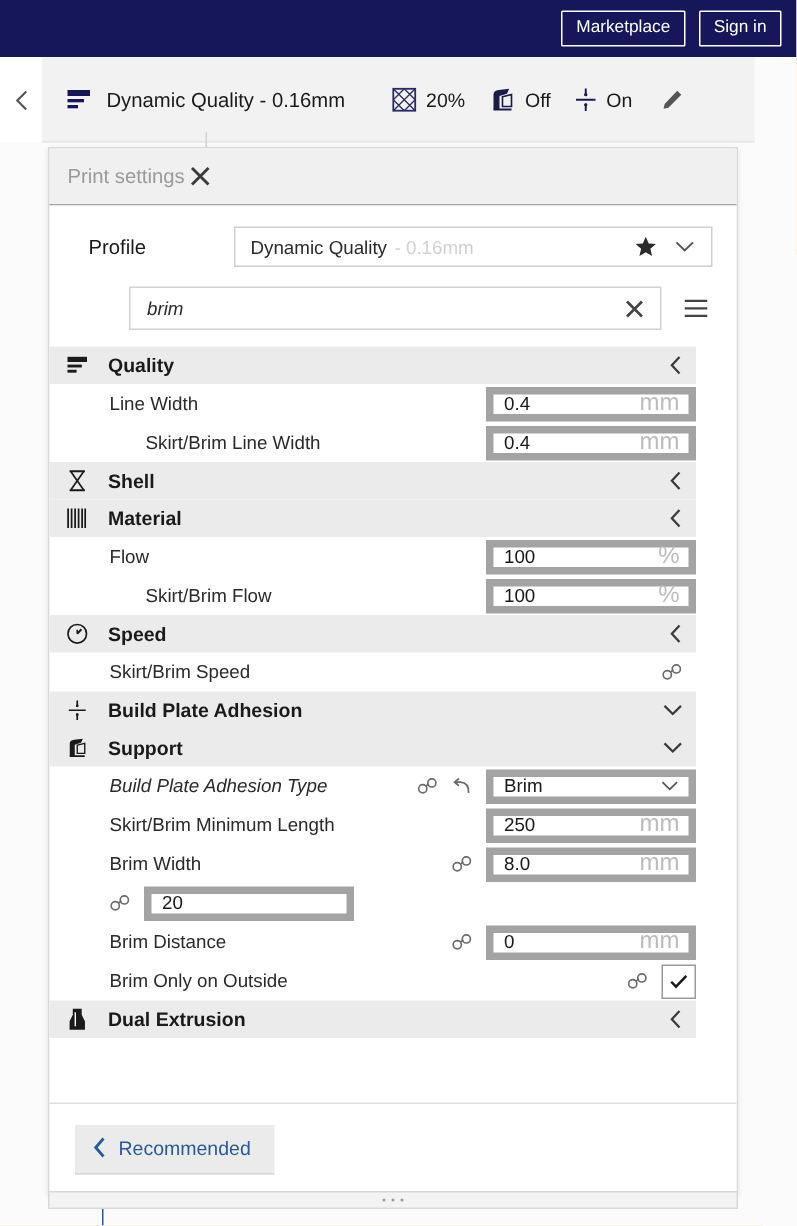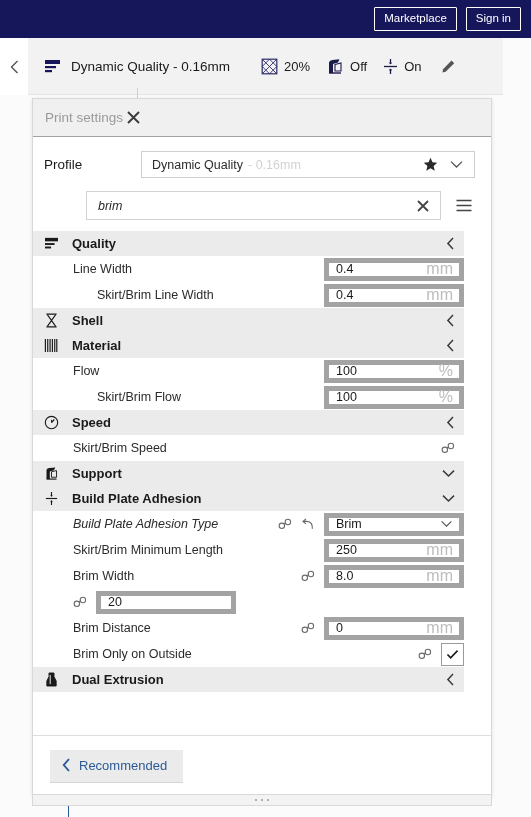--- a/index.html
+++ b/index.html
@@ -57,21 +57,21 @@
     height:38px; background:#f0f0f0; border-bottom:1px solid #a3a3a3;
     display:flex; align-items:center; justify-content:flex-start;
     padding:0 14px 0 12px; flex:0 0 auto;
   }
   .panel-title { font-size:13.5px; color:#9a9a9a; }
   .panel-close { cursor:pointer; display:flex; padding:3px; }
 
   .panel-body { flex:1 1 auto; display:flex; flex-direction:column; background:#fff; min-height:0; }
 
   
-  .profile-row { display:flex; align-items:center; padding:14px 16px 0 11px; }
+  .profile-row { display:flex; align-items:center; padding:14px 16px 0 26px; }
   .profile-label { font-size:13.5px; color:#1a1a1a; width:97px; flex:0 0 auto; }
   .profile-box {
     flex:1 1 auto; height:27px; border:1px solid #cfcfcf; background:#fff;
     display:flex; align-items:center; padding:0 8px 0 10px; cursor:pointer;
   }
   .profile-name { font-size:12.5px; color:#2b2b2b; }
   .profile-sub { font-size:12.5px; color:#d2d2d2; margin-left:5px; }
   .profile-spacer { flex:1 1 auto; }
   .profile-star { display:flex; cursor:pointer; padding:2px 5px; }
   .profile-chev { display:flex; cursor:pointer; padding:2px 3px 2px 7px; }
@@ -362,43 +362,43 @@
                   <svg width="14" height="12" viewBox="0 0 16 13">
                     <circle cx="4.4" cy="8.6" r="3.1" fill="none" stroke="#6b6b6b" stroke-width="1.25"></circle>
                     <circle cx="11.3" cy="4.2" r="3.1" fill="none" stroke="#6b6b6b" stroke-width="1.25"></circle>
                     <path d="M6.6 6.6 L9.1 5.0" stroke="#6b6b6b" stroke-width="1.25"></path>
                   </svg>
                 </span>
               </span>
             </div>
             <div class="cat">
               <span class="cat-icon">
-                <svg width="15" height="15" viewBox="0 0 18 17">
-                  <path d="M3 15 L3 5 Q3 2.5 6.5 2 L13.5 1.2 L12 4.5 L7 6 L7 15 Z" fill="#1a1a1a"></path>
-                  <path d="M3 15.2 L15 15.2" stroke="#1a1a1a" stroke-width="1.4"></path>
-                  <path d="M9 6.4 L15 5 L15 13 L9 13 Z" fill="none" stroke="#1a1a1a" stroke-width="1.1"></path>
-                </svg>
-              </span>
-              <span class="cat-label">Support</span>
-              <span class="cat-arrow">
-                <svg width="13" height="9" viewBox="0 0 13 9">
-                  <path d="M1 1.6 L6.5 7 L12 1.6" fill="none" stroke="#3b3b3b" stroke-width="1.5"></path>
-                </svg>
-              </span>
-            </div>
-            <div class="cat">
-              <span class="cat-icon">
                 <svg width="13" height="15" viewBox="0 0 15 17">
                   <path d="M7.5 1 L7.5 6 M7.5 11 L7.5 16" stroke="#1a1a1a" stroke-width="1.3"></path>
                   <path d="M1 8.5 L14 8.5" stroke="#1a1a1a" stroke-width="1.3"></path>
                   <circle cx="7.5" cy="5.1" r="1.05" fill="#1a1a1a"></circle>
                   <circle cx="7.5" cy="11.9" r="1.05" fill="#1a1a1a"></circle>
                 </svg>
               </span>
               <span class="cat-label">Build Plate Adhesion</span>
+              <span class="cat-arrow">
+                <svg width="13" height="9" viewBox="0 0 13 9">
+                  <path d="M1 1.6 L6.5 7 L12 1.6" fill="none" stroke="#3b3b3b" stroke-width="1.5"></path>
+                </svg>
+              </span>
+            </div>
+            <div class="cat">
+              <span class="cat-icon">
+                <svg width="15" height="15" viewBox="0 0 18 17">
+                  <path d="M3 15 L3 5 Q3 2.5 6.5 2 L13.5 1.2 L12 4.5 L7 6 L7 15 Z" fill="#1a1a1a"></path>
+                  <path d="M3 15.2 L15 15.2" stroke="#1a1a1a" stroke-width="1.4"></path>
+                  <path d="M9 6.4 L15 5 L15 13 L9 13 Z" fill="none" stroke="#1a1a1a" stroke-width="1.1"></path>
+                </svg>
+              </span>
+              <span class="cat-label">Support</span>
               <span class="cat-arrow">
                 <svg width="13" height="9" viewBox="0 0 13 9">
                   <path d="M1 1.6 L6.5 7 L12 1.6" fill="none" stroke="#3b3b3b" stroke-width="1.5"></path>
                 </svg>
               </span>
             </div>
             <div class="srow">
               <span class="lbl italic">Build Plate Adhesion Type</span>
               <span class="icons">
                 <span class="icon-btn">

